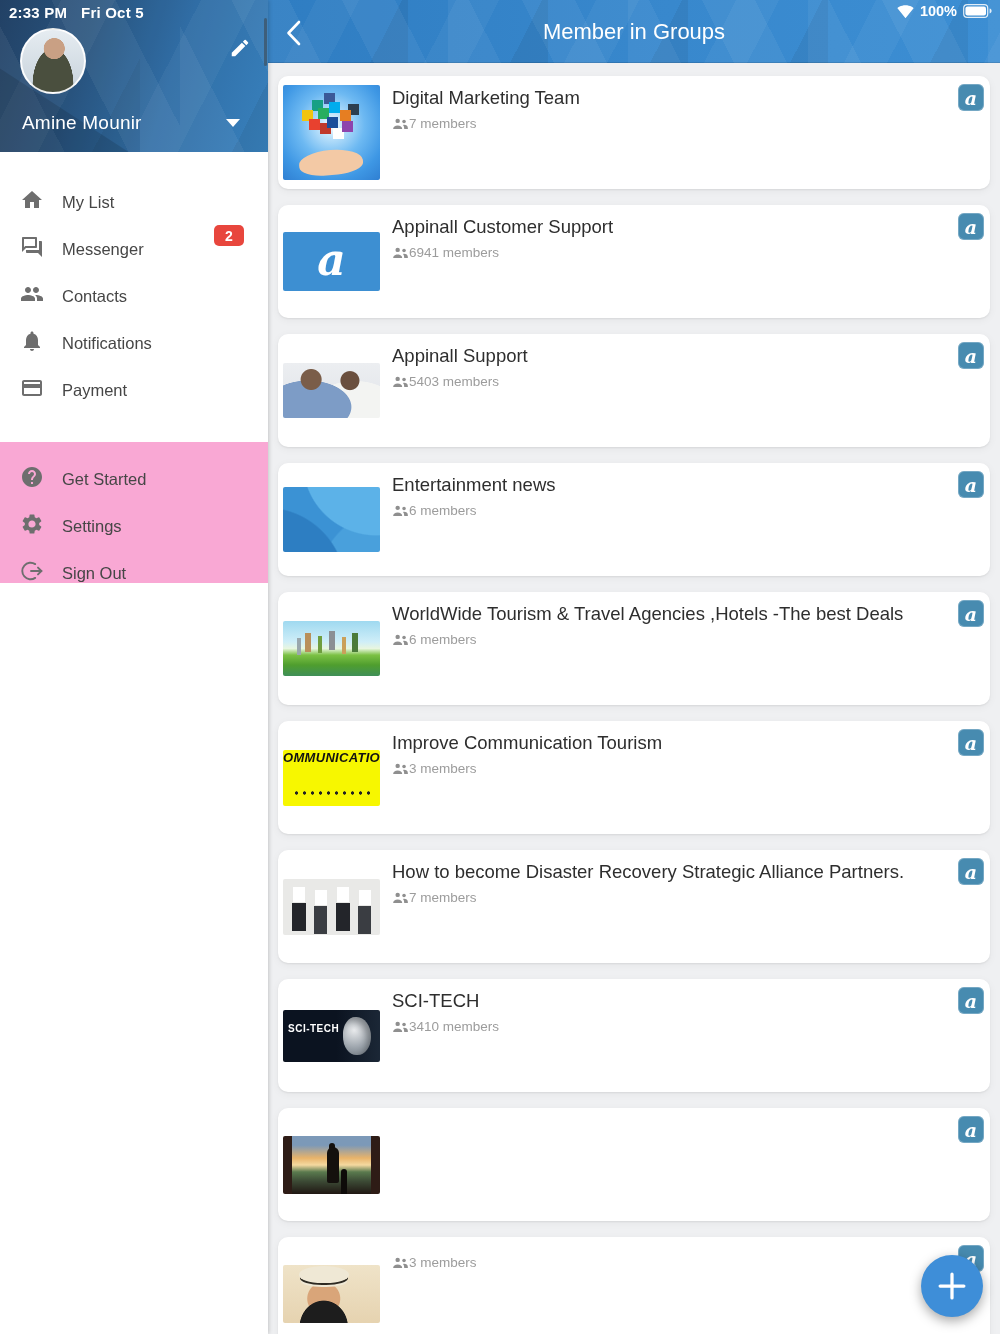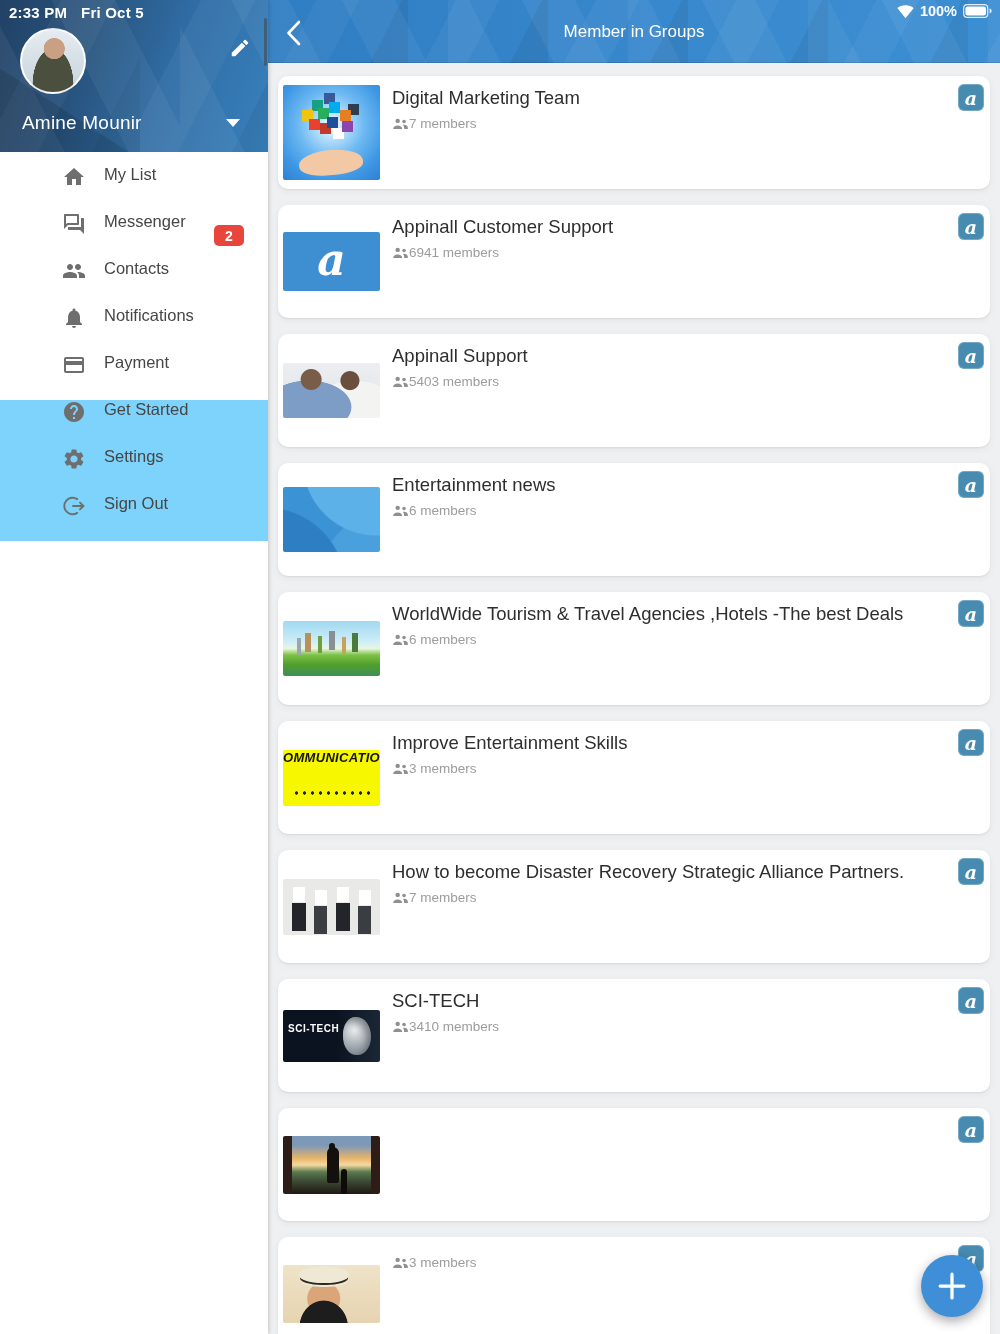--- a/index.html
+++ b/index.html
@@ -27,34 +27,34 @@
       radial-gradient(ellipse at 50% 88%, #4a4f3e 0 46%, transparent 47%),
       linear-gradient(#e6ecf1,#c7d2db); }
   .edit-btn { position:absolute; right:14px; top:34px; width:28px; height:28px; display:flex; align-items:center; justify-content:center; }
   .name-row { position:absolute; left:22px; right:16px; top:112px; display:flex; align-items:center; justify-content:space-between; color:#fff; }
   .profile-name { font-size:19px; font-weight:500; letter-spacing:0.2px; }
   .chev-down { width:0; height:0; border-left:7px solid transparent; border-right:7px solid transparent; border-top:8px solid #ffffff; margin-right:12px; }
 
   .side-scrollbar { position:absolute; right:1px; top:18px; width:3px; height:48px; border-radius:2px; background:rgba(60,60,60,0.5); z-index:4; }
 
   .nav { padding-top:13px; }
-  .nav-item { position:relative; height:47px; display:flex; align-items:flex-start; cursor:pointer;padding-left:42px; }
+  .nav-item { position:relative; height:47px; display:flex; align-items:flex-end; cursor:pointer; }
   .nav-item .ic { width:24px; height:24px; margin-left:20px; flex:none; }
   .nav-item .lbl { margin-left:18px; font-size:16.5px; color:#464646; }
   .nav-badge { position:absolute; right:24px; top:13px; min-width:30px; height:21px; background:#e8463d; border-radius:5px; color:#fff; font-size:14px; font-weight:700; display:flex; align-items:center; justify-content:center; padding:0 7px; }
-  .nav-secondary { background:#7dd3fc; }
+  .nav-secondary { background:#f9a8d4;margin-top:42px; }
   .ic svg { width:100%; height:100%; display:block; }
 
   
   #main { position:absolute; left:268px; top:0; width:732px; height:1334px; }
   .main-header { position:relative; height:63px; overflow:hidden;
     background:linear-gradient(90deg,#2f7dc2 0%,#3888cd 55%,#3c8ed3 100%);
     box-shadow:inset 0 -1px 0 rgba(0,0,0,0.12); }
   .back-btn { position:absolute; left:10px; top:17px; width:30px; height:32px; display:flex; align-items:center; justify-content:center; z-index:3; }
-  .main-title { position:absolute; left:0; right:0; top:0; height:63px; display:flex; align-items:center; justify-content:center; color:#fff; font-size:17px; font-weight:400; z-index:2;border-radius:22px; }
+  .main-title { position:absolute; left:0; right:0; top:0; height:63px; display:flex; align-items:center; justify-content:center; color:#fff; font-size:22px; font-weight:400; z-index:2;border-radius:22px; }
 
   .status-right { position:absolute; right:8px; top:3px; display:flex; align-items:center; gap:6px; color:#fff; font-size:14.5px; font-weight:600; z-index:3; }
 
   
   .group-list { position:absolute; left:0; right:0; top:63px; bottom:0; padding:13px 10px; overflow:hidden; }
   .card { position:relative; height:113px; background:#fff; border-radius:10px; margin-bottom:16px; display:flex; align-items:center; padding-left:5px; box-shadow:0 1px 2px rgba(0,0,0,0.07), 0 2px 8px rgba(0,0,0,0.05); cursor:pointer; }
   .thumb { position:relative; width:97px; flex:none; border-radius:2px; overflow:hidden; }
   .card-text { flex:1; min-width:0; align-self:flex-start; padding:11px 38px 0 12px; }
   .g-title { font-size:18.5px; color:#2e2e2e; white-space:nowrap; overflow:hidden; }
   .g-members { margin-top:7px; display:flex; align-items:center; color:#9c9c9c; font-size:13.5px; }
@@ -333,21 +333,21 @@
       </div>
     </div>
     <div class="badge-a">a</div>
   </div>
 
   <div class="card">
     <div class="thumb t-comm">
             <span class="thumb-text">COMMUNICATION</span>
           </div>
     <div class="card-text">
-      <div class="g-title">Improve Entertainment Skills</div>
+      <div class="g-title">Improve Communication Tourism</div>
       <div class="g-members">
         <svg viewBox="0 0 24 16" fill="#8f8f8f">
           <circle cx="8" cy="3.6" r="3.1"></circle>
                 <path d="M1.6 15c0-3 2.7-5 6.4-5s6.4 2 6.4 5z"></path>
           <circle cx="17" cy="4.6" r="2.5"></circle>
                 <path d="M15.6 9.4c.5-.1 1-.2 1.4-.2 3 0 5.4 1.7 5.4 4.3V15h-5.2v-1c0-1.8-.6-3.4-1.6-4.6z"></path>
         </svg>
         <span class="mlabel">3 members</span>
       </div>
     </div>

